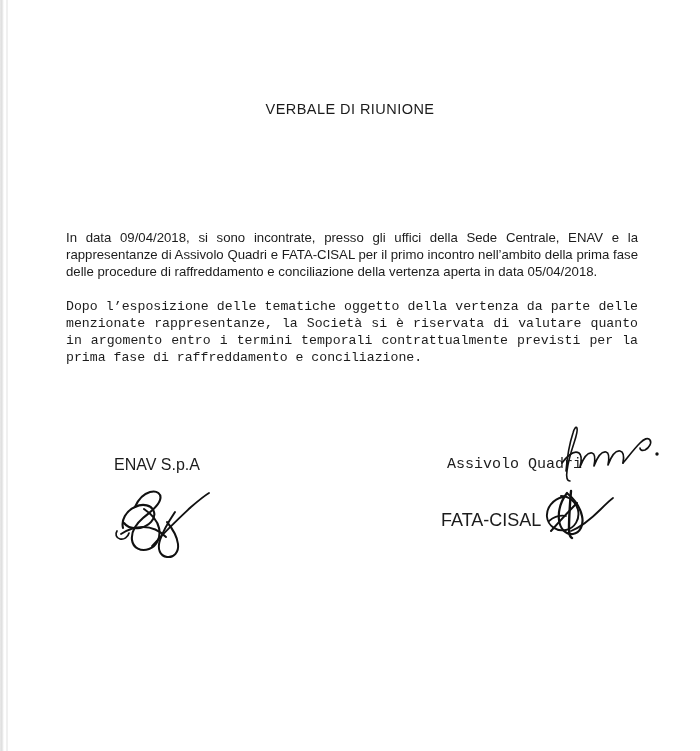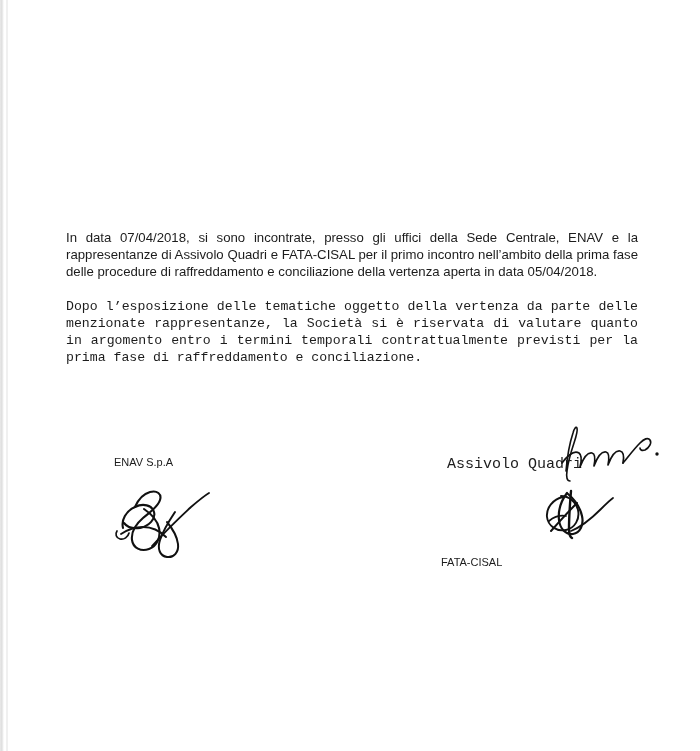--- a/index.html
+++ b/index.html
@@ -84,21 +84,21 @@
     line-height: 16.8px;
     color: #1c1c1c;
     white-space: pre;
   }
 
   
   .sig-left-label {
     position: absolute;
     left: 114px;
     top: 456px;
-    font-size: 11px;
+    font-size: 16px;
     color: #1c1c1c;
     white-space: pre;
   }
   .sig-left-mark {
     position: absolute;
     left: 105px;
     top: 476px;
     width: 135px;
     height: 86px;
   }
@@ -109,24 +109,23 @@
     top: 456px;
     font-size: 15px;
     color: #1c1c1c;
     white-space: pre;
     font-family: Liberation Mono, monospace;
   }
   .sig-right-label-2 {
     position: absolute;
     left: 441px;
     top: 510px;
-    font-size: 11px;
-    color: #1c1c1c;
-    white-space: pre;
-    margin-top: 46px;
+    font-size: 18px;
+    color: #1c1c1c;
+    white-space: pre;
   }
   .sig-right-mark-1 {
     position: absolute;
     left: 552px;
     top: 423px;
     width: 110px;
     height: 60px;
   }
   .sig-right-mark-2 {
     position: absolute;
@@ -144,23 +143,24 @@
   }
 </style>
 </head>
 <body>
 
 <div class="scan-edge-left"></div>
 <div class="scan-edge-left2"></div>
 
 <div class="page">
 
+  <div class="doc-title">VERBALE DI RIUNIONE</div>
 
   <div class="body-block">
-    <p class="para">In data 07/04/2018, si sono incontrate, presso gli uffici della Sede Centrale, ENAV e la rappresentanze di Assivolo Quadri e FATA-CISAL per il primo incontro nell’ambito della prima fase delle procedure di raffreddamento e conciliazione della vertenza aperta in data 05/04/2018.</p>
+    <p class="para">In data 09/04/2018, si sono incontrate, presso gli uffici della Sede Centrale, ENAV e la rappresentanze di Assivolo Quadri e FATA-CISAL per il primo incontro nell’ambito della prima fase delle procedure di raffreddamento e conciliazione della vertenza aperta in data 05/04/2018.</p>
     <p class="para second">Dopo l’esposizione delle tematiche oggetto della vertenza da parte delle menzionate rappresentanze, la Società si è riservata di valutare quanto in argomento entro i termini temporali contrattualmente previsti per la prima fase di raffreddamento e conciliazione.</p>
   </div>
 
 
   <div class="sig-left-label">ENAV S.p.A</div>
 
   <div class="sig-left-mark">
     <svg viewBox="0 0 135 86" width="135" height="86" aria-hidden="true">
 
       <path class="ink" stroke-width="2.1" d="M18 52 C16 44 21 35 30 31 C38 27 47 29 49 36 C51 43 44 50 35 52

